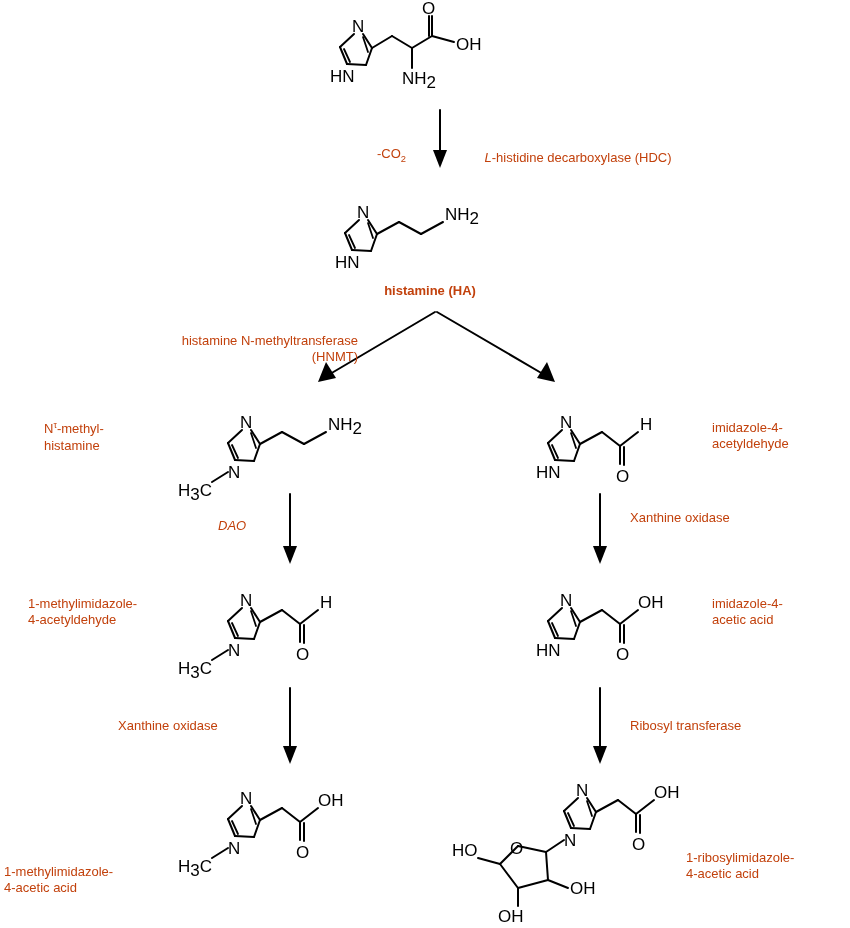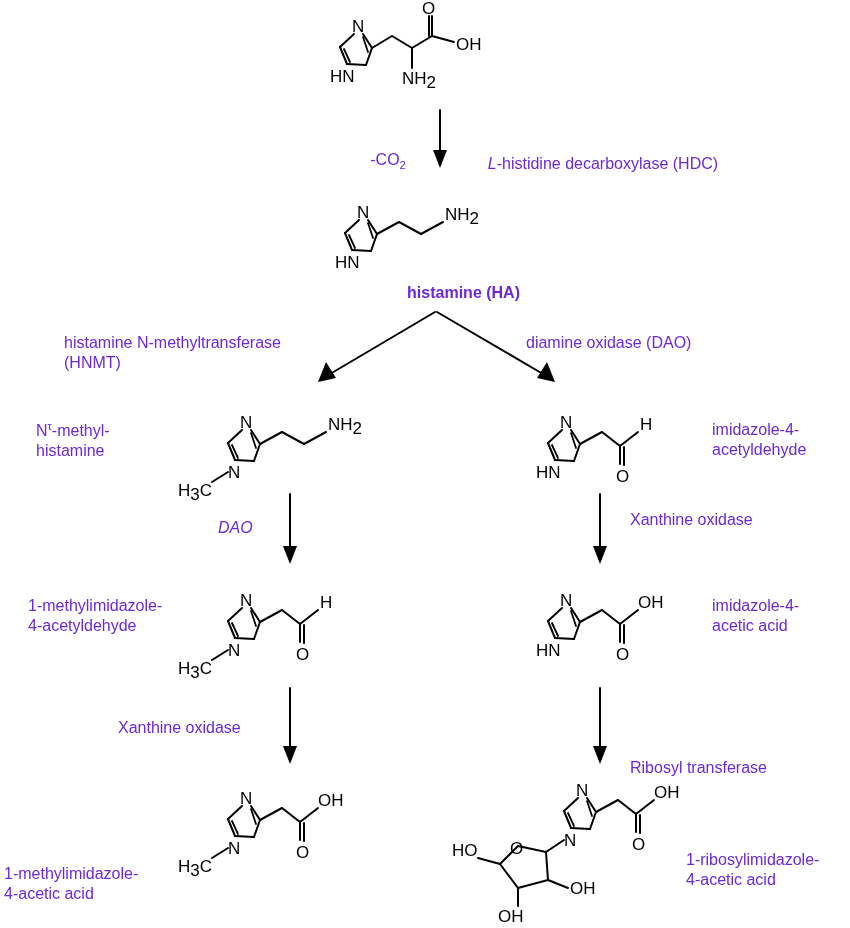--- a/index.html
+++ b/index.html
@@ -13,27 +13,27 @@
   }
   #canvas {
     position: relative;
     width: 850px;
     height: 928px;
     overflow: hidden;
     background: #ffffff;
   }
   .lbl {
     position: absolute;
-    font-size: 16px;
+    font-size: 13px;
     line-height: 1.25;
-    color: #6d28d9;
+    color: #c2410c;
     white-space: pre;
   }
   .lbl.bold { font-weight: bold; }
-  .lbl.center { text-align: right; }
+  .lbl.center { text-align: center; }
   .lbl.right { text-align: right; }
   .struct {
     position: absolute;
   }
   .arrow {
     position: absolute;
   }
   svg { display: block; overflow: visible; }
   .bondline {
     stroke: #000;
@@ -123,25 +123,24 @@
       <path class="bondline" d="M 135 2 L 30 64"></path>
       <path d="M 18 72 L 26 52 L 36 68 Z" fill="#000"></path>
     </svg>
   </div>
   <div class="arrow" style="left:435px; top:310px;">
     <svg width="140" height="80" viewBox="0 0 140 80">
       <path class="bondline" d="M 2 2 L 108 64"></path>
       <path d="M 120 72 L 102 68 L 112 52 Z" fill="#000"></path>
     </svg>
   </div>
-  <div class="lbl" style="left:64px; top:333px; width:280px;">histamine N-methyltransferase
+  <div class="lbl" style="left:78px; top:333px; width:280px;text-align:right;">histamine N-methyltransferase
 (HNMT)</div>
-  <div class="lbl" style="left:526px; top:333px; width:250px;">diamine oxidase (DAO)</div>
-
-  <div class="lbl" style="left:36px; top:420px; width:170px;">N<sup>τ</sup>-methyl-
+
+  <div class="lbl" style="left:44px; top:420px; width:170px;">N<sup>τ</sup>-methyl-
 histamine</div>
 
   <div class="struct" style="left:180px; top:400px;">
     <svg width="200" height="100" viewBox="0 0 200 100">
       <path class="bondline" d="M 62 30 L 48 43"></path>
       <path class="bondline" d="M 48 43 L 55 60"></path>
       <path class="bondline" d="M 55 60 L 74 61"></path>
       <path class="bondline" d="M 74 61 L 80 44"></path>
       <path class="bondline" d="M 80 44 L 71 30"></path>
       <path class="bondline thin" d="M 52 45 L 58 58"></path>
@@ -256,21 +255,21 @@
     </svg>
   </div>
   <div class="lbl" style="left:118px; top:718px; width:200px;">Xanthine oxidase</div>
 
   <div class="arrow" style="left:588px; top:688px;">
     <svg width="24" height="78" viewBox="0 0 24 78">
       <path class="bondline" d="M 12 0 L 12 64"></path>
       <path d="M 12 76 L 5 58 L 19 58 Z" fill="#000"></path>
     </svg>
   </div>
-  <div class="lbl" style="left:630px; top:718px; width:220px;margin-top:40px;">Ribosyl transferase</div>
+  <div class="lbl" style="left:630px; top:718px; width:220px;">Ribosyl transferase</div>
 
   <div class="struct" style="left:180px; top:776px;">
     <svg width="200" height="110" viewBox="0 0 200 110">
       <path class="bondline" d="M 62 30 L 48 43"></path>
       <path class="bondline" d="M 48 43 L 55 60"></path>
       <path class="bondline" d="M 55 60 L 74 61"></path>
       <path class="bondline" d="M 74 61 L 80 44"></path>
       <path class="bondline" d="M 80 44 L 71 30"></path>
       <path class="bondline thin" d="M 52 45 L 58 58"></path>
       <path class="bondline thin" d="M 76 48 L 71 33"></path>

